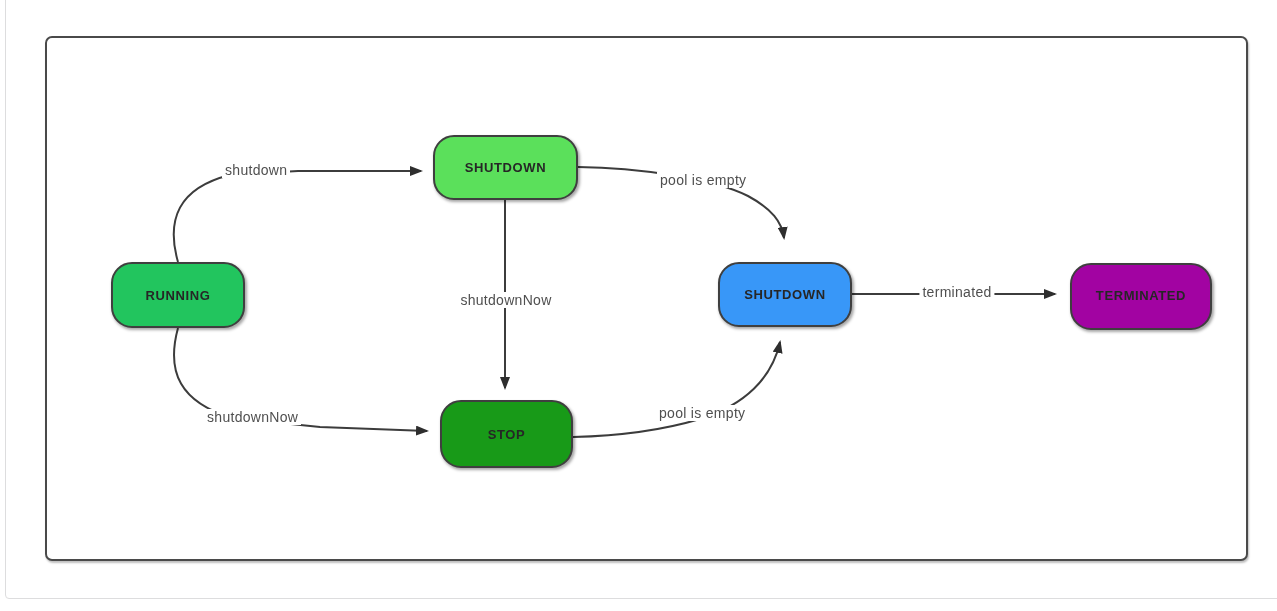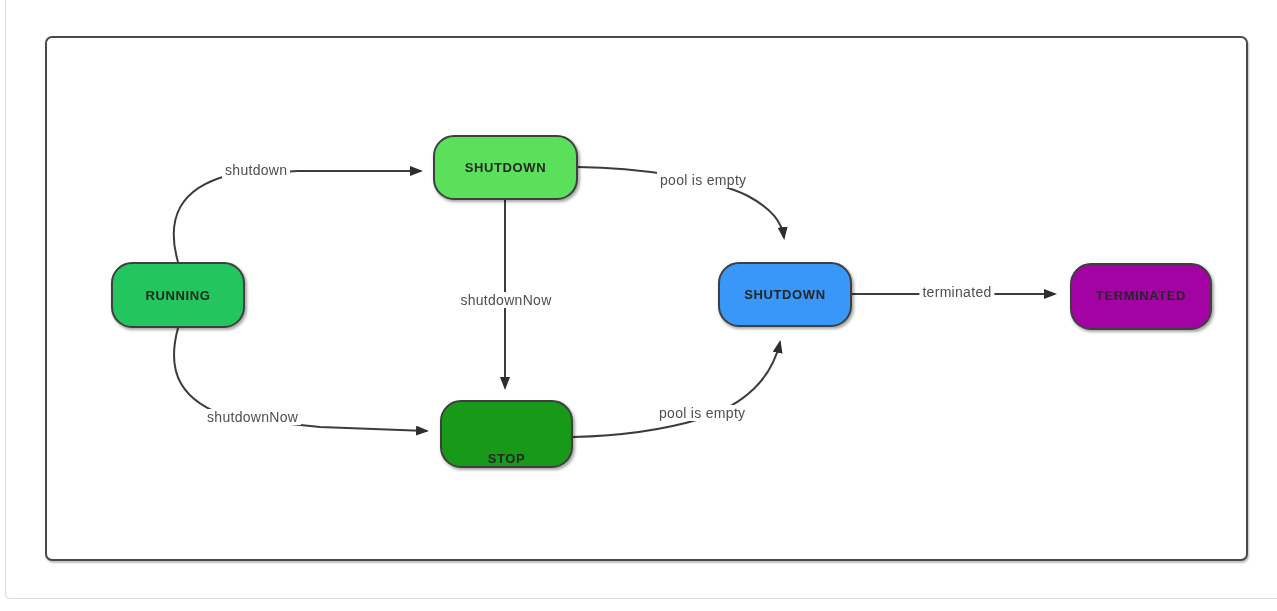--- a/index.html
+++ b/index.html
@@ -99,21 +99,21 @@
 </svg>
 
 <div class="node node-running" style="background: #22c55e;">
   <span class="node-label">RUNNING</span>
 </div>
 
 <div class="node node-shutdown" style="background: rgb(91, 224, 91);">
   <span class="node-label">SHUTDOWN</span>
 </div>
 
-<div class="node node-stop" style="background: rgb(24, 154, 24); align-items: flex-end;">
+<div class="node node-stop" style="background: rgb(24, 154, 24);">
   <span class="node-label">STOP</span>
 </div>
 
 <div class="node node-tidying" style="background: rgb(56, 151, 248);">
   <span class="node-label">SHUTDOWN</span>
 </div>
 
 <div class="node node-terminated" style="background: rgb(162, 3, 162);">
   <span class="node-label">TERMINATED</span>
 </div>

